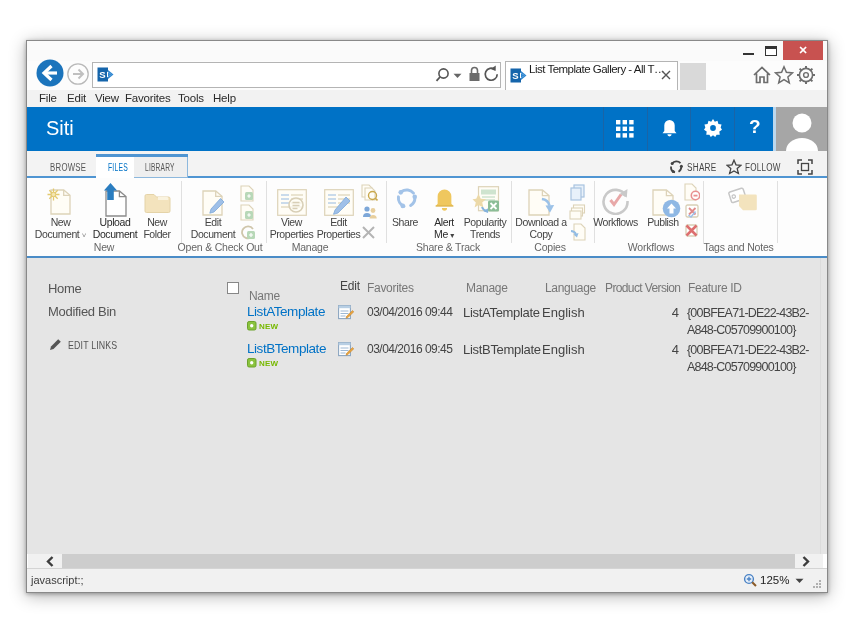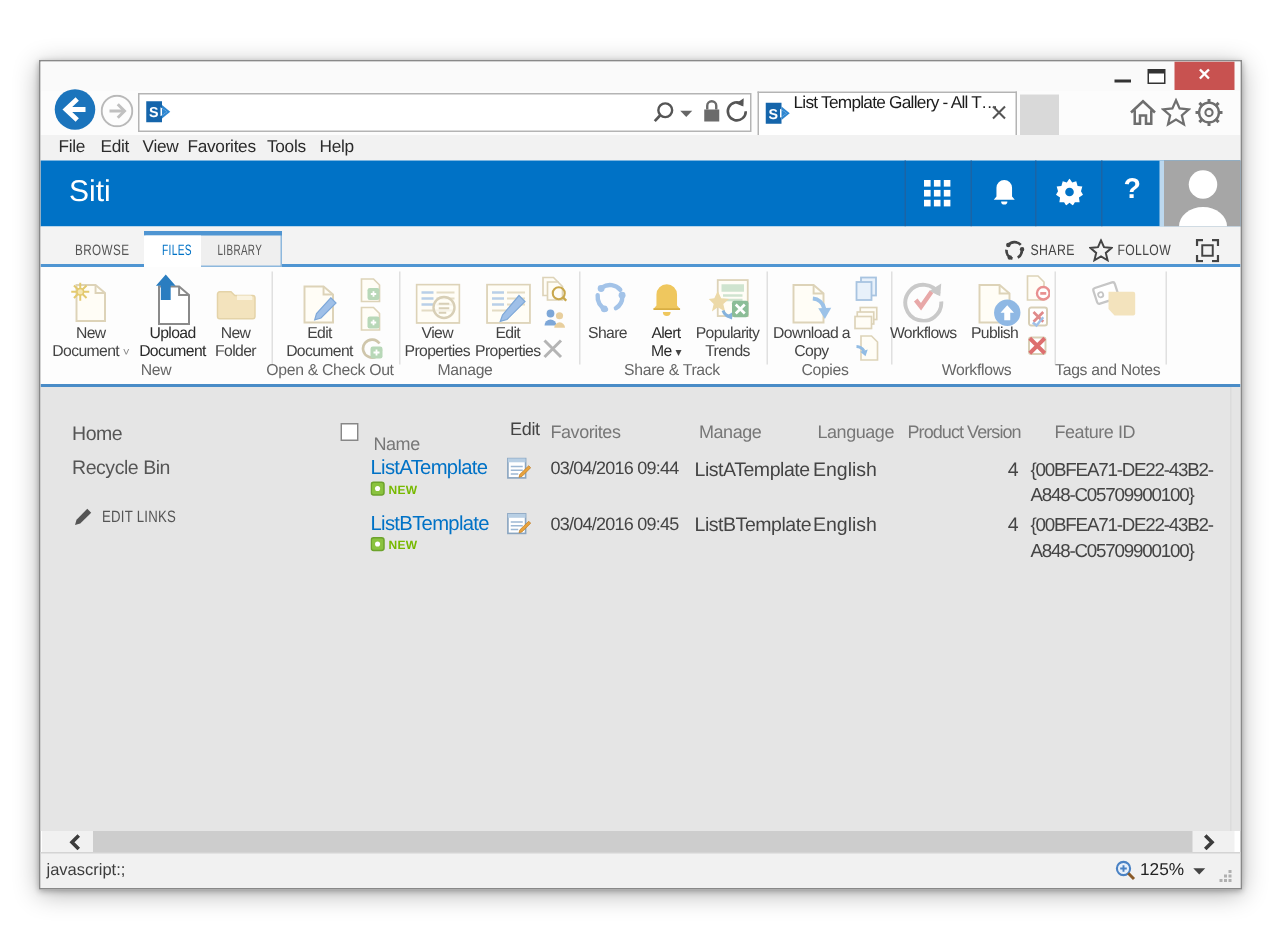--- a/index.html
+++ b/index.html
@@ -396,33 +396,33 @@
     <svg class="abs" style="left:700px;top:9px" width="31" height="27" viewBox="0 0 31 27">
           <g transform="rotate(-18 10 9)">
             <rect x="3" y="3" width="15" height="11" rx="1.5" fill="#fff" stroke="#c6c6c6" stroke-width="1.5"></rect>
             <circle cx="6.8" cy="8.5" r="1.7" fill="none" stroke="#c6c6c6" stroke-width="1.2"></circle>
           </g>
           <path d="M12 7.5 H28.5 a1.3 1.3 0 0 1 1.3 1.3 V22 a1.3 1.3 0 0 1 -1.3 1.3 H16 L12 19 Z" fill="#f3e3bd"></path>
         </svg>
   </div>
   <div class="content" id="content">
     <div class="abs" style="left:21px;top:23px;font-size:13px;color:#555;letter-spacing:-0.3px">Home</div>
-    <div class="abs" style="left:21px;top:46px;font-size:13px;color:#555;letter-spacing:-0.3px">Recycle Bin</div>
+    <div class="abs" style="left:21px;top:46px;font-size:13px;color:#555;letter-spacing:-0.3px">Modified Bin</div>
     <svg class="abs" style="left:22px;top:80px" width="13" height="13" viewBox="0 0 13 13">
           <path d="M9.2 1.2 L11.8 3.8 L4.5 11 L1 12 L2 8.5 Z" fill="#555"></path>
         </svg>
     <div class="abs" style="left:41px;top:81px;font-size:11px;color:#555;letter-spacing:0.2px;transform:scaleX(0.80);transform-origin:0 0">EDIT LINKS</div>
     <div class="abs" style="left:200px;top:24px;width:12px;height:12px;border:1px solid #878787;background:#fff"></div>
     <div class="abs" style="left:222px;top:31px;font-size:12px;color:#777;letter-spacing:-0.3px">Name</div>
     <div class="abs" style="left:313px;top:21px;font-size:12px;color:#444;letter-spacing:-0.2px">Edit</div>
     <div class="abs" style="left:340px;top:23px;font-size:12px;color:#777;letter-spacing:-0.3px">Favorites</div>
     <div class="abs" style="left:439px;top:23px;font-size:12px;color:#777;letter-spacing:-0.3px">Manage</div>
     <div class="abs" style="left:518px;top:23px;font-size:12px;color:#777;letter-spacing:-0.3px">Language</div>
     <div class="abs" style="left:578px;top:23px;font-size:12px;color:#777;letter-spacing:-0.62px">Product Version</div>
-    <div class="abs" style="left:676px;top:23px;font-size:12px;color:#777;letter-spacing:-0.3px">Feature ID</div>
+    <div class="abs" style="left:661px;top:23px;font-size:12px;color:#777;letter-spacing:-0.3px">Feature ID</div>
     <div class="abs" style="left:220px;top:46px;font-size:13.5px;color:#0072c6;letter-spacing:-0.45px">ListATemplate</div>
     <svg class="abs" style="left:311px;top:47px" width="16" height="15" viewBox="0 0 16 15">
           <rect x="0.6" y="0.6" width="11.8" height="13" fill="#fff" stroke="#8aa5c0" stroke-width="1.1"></rect>
           <rect x="0.6" y="0.6" width="11.8" height="2.6" fill="#b8cfe4"></rect>
           <g stroke="#9db8d4" stroke-width="1">
             <path d="M2.5 6 h8 M2.5 8.5 h8 M2.5 11 h5"></path>
           </g>
           <path d="M14.5 5.5 L15.8 6.8 L10 12.6 L8 13.2 L8.6 11.2 Z" fill="#e8a33d" stroke="#c07f28" stroke-width="0.5"></path>
         </svg>
     <div class="abs" style="left:340px;top:47px;font-size:12px;color:#444;letter-spacing:-0.5px">03/04/2016 09:44</div>

